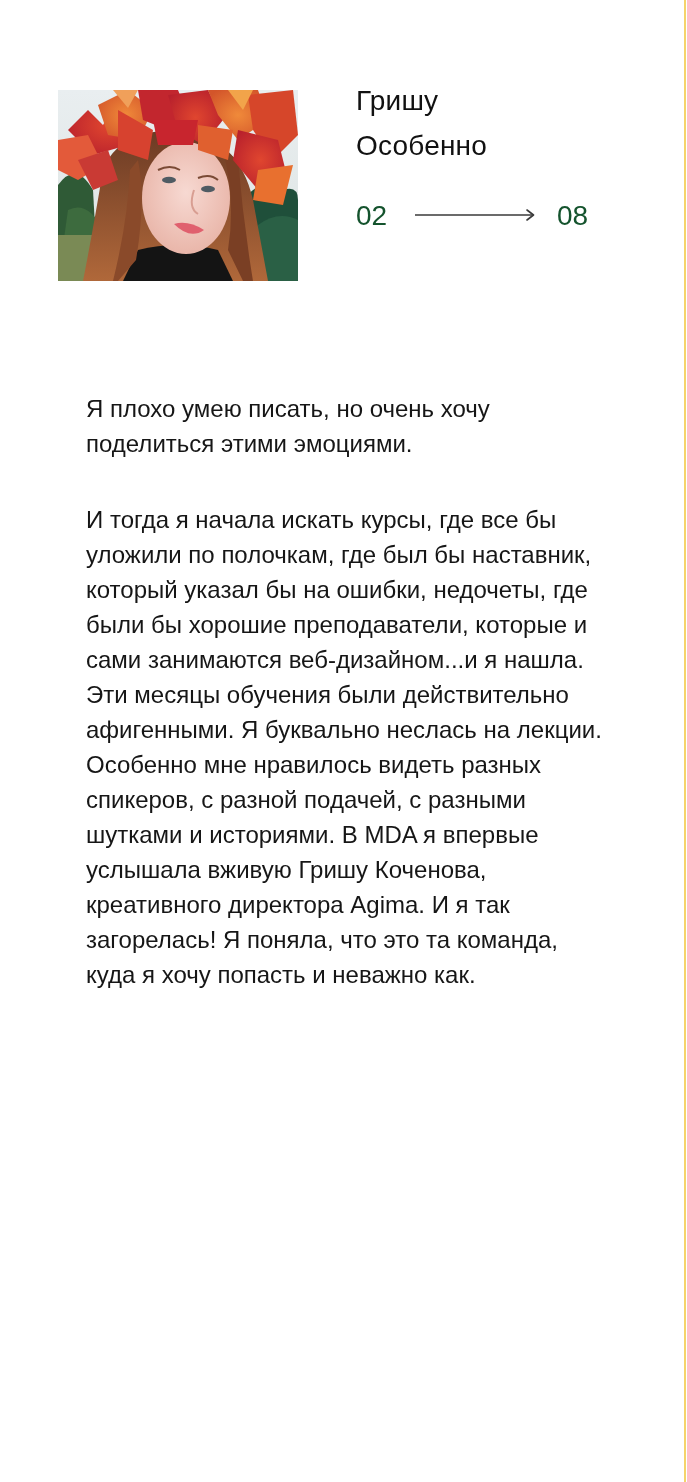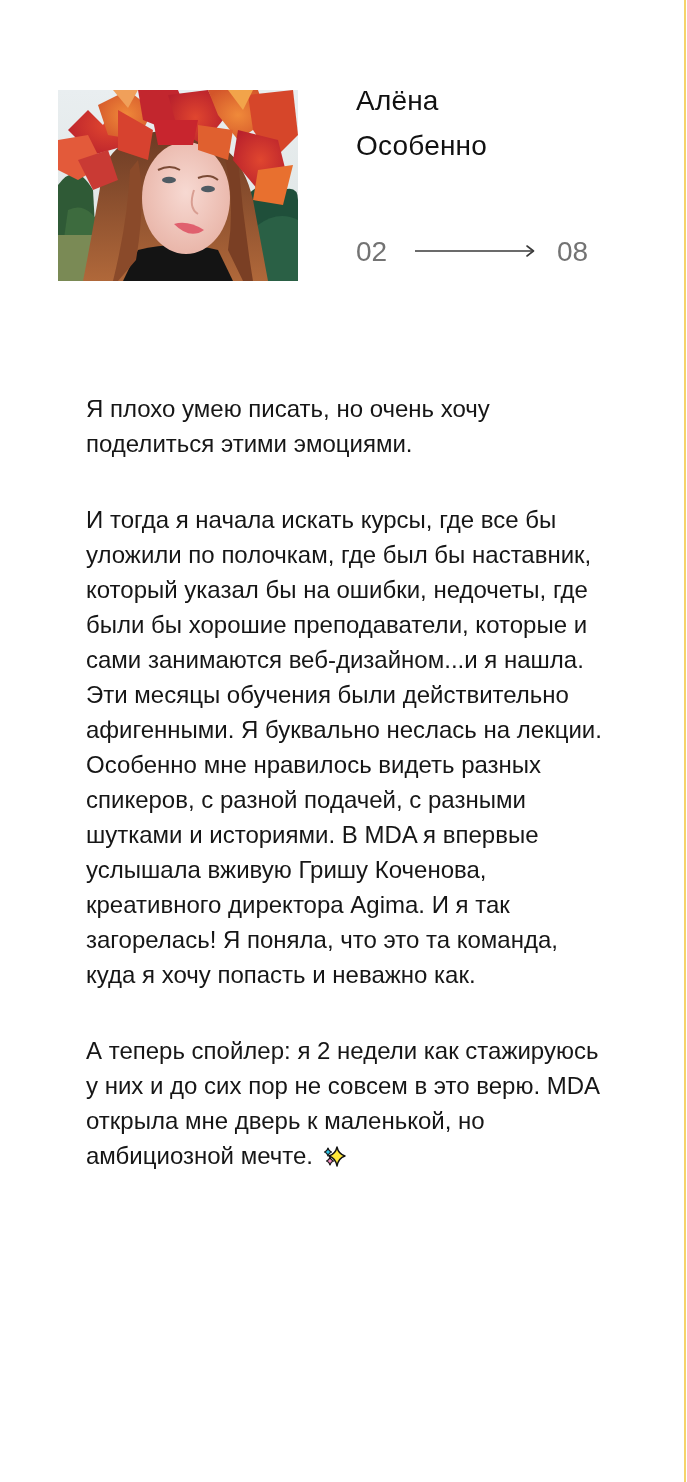--- a/index.html
+++ b/index.html
@@ -43,22 +43,21 @@
     }
     .name span { display: block; }
     .period {
       position: absolute;
       left: 356px;
       top: 196px;
       height: 40px;
       width: 260px;
       font-size: 28px;
       line-height: 40px;
-      color: #737373;
-      margin-top: 36px;
+      color: #14532d;
     }
     .period .from {
       position: absolute;
       left: 0;
       top: 0;
     }
     .period .arrow {
       position: absolute;
       left: 59px;
       top: 13px;
@@ -160,34 +159,29 @@
       <path d="M60 20 L95 40 L90 70 L60 60 Z" fill="#d7422f"></path>
       <path d="M95 30 L140 30 L135 55 L100 55 Z" fill="#c8252e"></path>
       <path d="M140 35 L175 40 L170 70 L140 60 Z" fill="#e0602f"></path>
       <path d="M55 0 L80 0 L70 18 Z" fill="#f0a05a"></path>
       <path d="M170 0 L195 0 L185 20 Z" fill="#f2a44a"></path>
     </g>
   </svg>
 </div>
 
 <div class="name">
-  <span>Алёна</span>
+  <span>Гришу</span>
   <span>Особенно</span>
 </div>
 
 <div class="period">
   <span class="from">02</span>
   <svg class="arrow" viewBox="0 0 120 12" xmlns="http://www.w3.org/2000/svg">
     <line x1="0" y1="6" x2="118" y2="6" stroke="#3a3a3a" stroke-width="1.6"></line>
     <path d="M112 1 L118.5 6 L112 11" stroke="#3a3a3a" stroke-width="1.6" fill="none" stroke-linecap="round" stroke-linejoin="round"></path>
   </svg>
   <span class="to">08</span>
 </div>
 
 <div class="story">
   <p>Я плохо умею писать, но очень хочу поделиться этими эмоциями.</p>
   <p>И тогда я начала искать курсы, где все бы уложили по полочкам, где был бы наставник, который указал бы на ошибки, недочеты, где были бы хорошие преподаватели, которые и сами занимаются веб-дизайном...и я нашла. Эти месяцы обучения были действительно афигенными. Я буквально неслась на лекции. Особенно мне нравилось видеть разных спикеров, с разной подачей, с разными шутками и историями. В MDA я впервые услышала вживую Гришу Коченова, креативного директора Agima. И я так загорелась! Я поняла, что это та команда, куда я хочу попасть и неважно как.</p>
-  <p><span>А теперь спойлер: я 2 недели как стажируюсь у них и до сих пор не совсем в это верю. MDA открыла мне дверь к маленькой, но амбициозной мечте.</span> <svg class="sparkles" viewBox="0 0 26 24" xmlns="http://www.w3.org/2000/svg">
-      <path d="M15 2 Q16.5 9 23 11 Q16.5 13 15 21 Q13.5 13 7 11 Q13.5 9 15 2 Z" fill="#ffe83a" stroke="#111" stroke-width="1.4" stroke-linejoin="round"></path>
-      <path d="M6 3 Q6.8 6.2 9.5 7 Q6.8 7.8 6 11 Q5.2 7.8 2.5 7 Q5.2 6.2 6 3 Z" fill="#2ec4e8" stroke="#111" stroke-width="1.1" stroke-linejoin="round"></path>
-      <path d="M8 12 Q8.8 15.2 11.5 16 Q8.8 16.8 8 20 Q7.2 16.8 4.5 16 Q7.2 15.2 8 12 Z" fill="#f48fc0" stroke="#111" stroke-width="1.1" stroke-linejoin="round"></path>
-    </svg></p>
 </div>
 
 </body></html>

